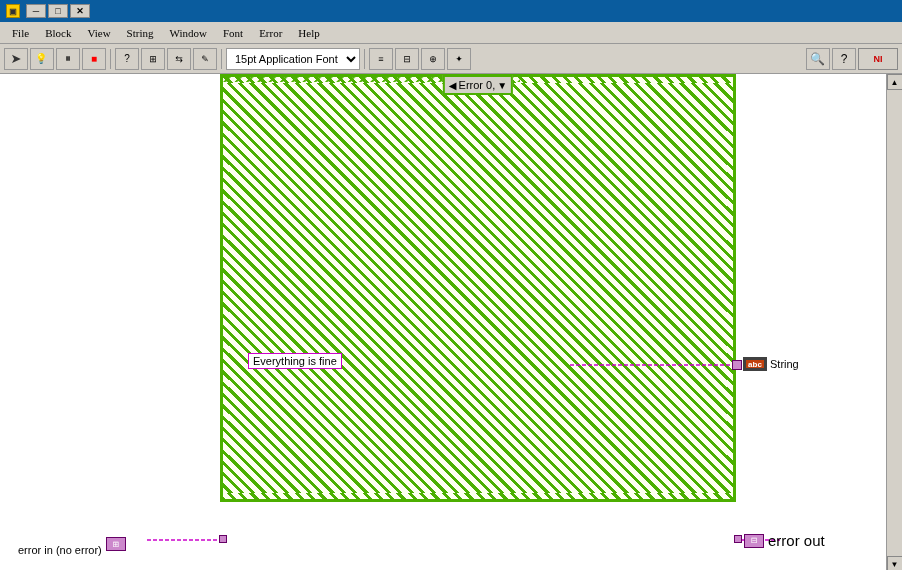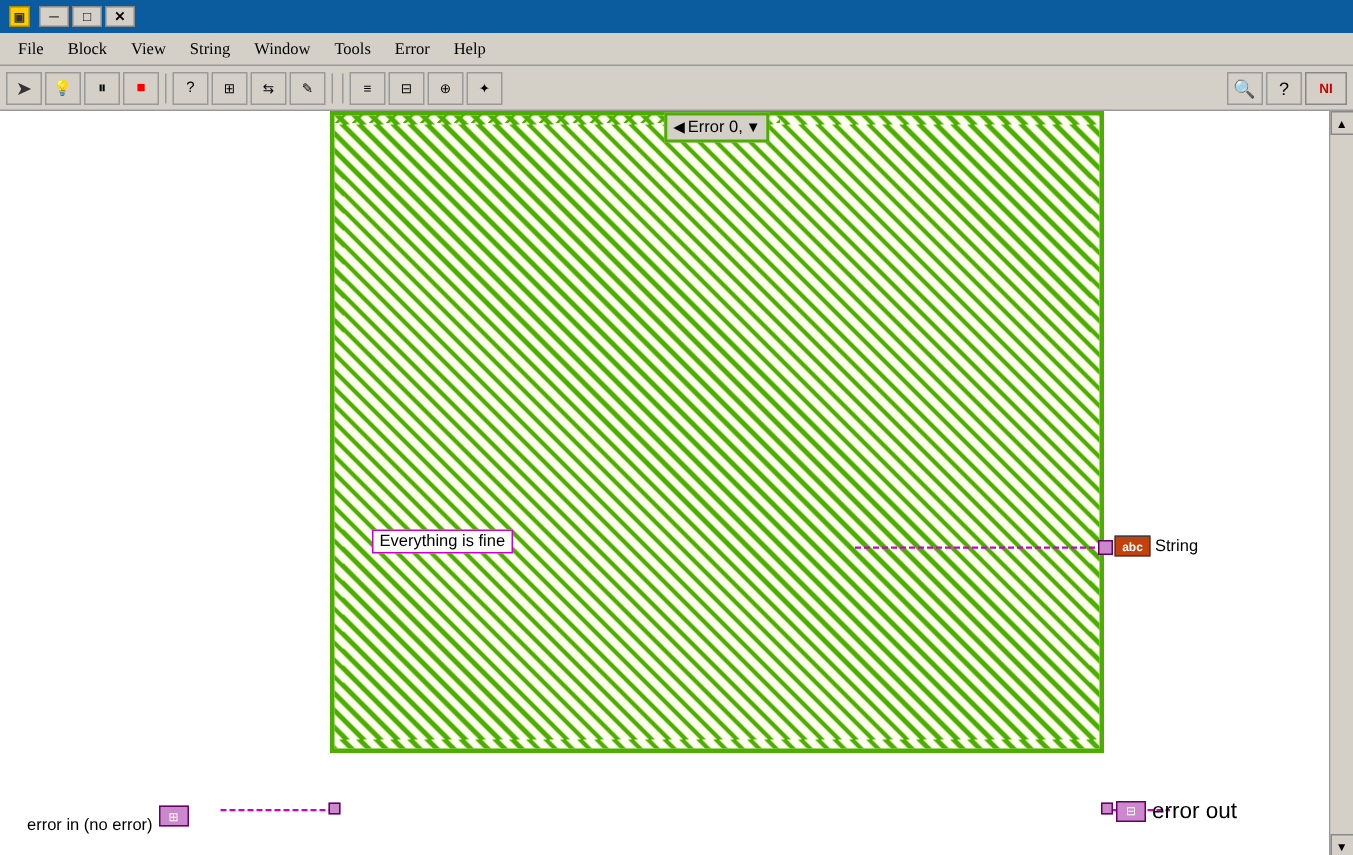--- a/index.html
+++ b/index.html
@@ -300,48 +300,51 @@
     <div class="win-btn">✕</div>
   </div>
 </div>
 
 <div id="menu-bar">
   <div class="menu-item">File</div>
   <div class="menu-item">Block</div>
   <div class="menu-item">View</div>
   <div class="menu-item">String</div>
   <div class="menu-item">Window</div>
-  <div class="menu-item">Tools</div>
+  <div class="menu-item">Font</div>
   <div class="menu-item">Error</div>
   <div class="menu-item">Help</div>
 </div>
 
 <div id="toolbar">
 
   <div class="toolbar-btn" style="font-size:13px; color:#333;">➤</div>
 
   <div class="toolbar-btn" style="font-size:10px;">💡</div>
   <div class="toolbar-btn">⏸</div>
   <div class="toolbar-btn" style="font-size:10px; color:red;">■</div>
   <div class="toolbar-separator"></div>
   <div class="toolbar-btn" style="font-size:10px;">?</div>
   <div class="toolbar-btn" style="font-size:9px;">⊞</div>
   <div class="toolbar-btn" style="font-size:9px;">⇆</div>
   <div class="toolbar-btn" style="font-size:9px;">✎</div>
   <div class="toolbar-separator"></div>
+  <select class="font-dropdown">
+    <option>15pt Application Font</option>
+  </select>
   <div class="toolbar-separator"></div>
   <div class="toolbar-btn" style="font-size:9px;">≡</div>
   <div class="toolbar-btn" style="font-size:9px;">⊟</div>
   <div class="toolbar-btn" style="font-size:9px;">⊕</div>
   <div class="toolbar-btn" style="font-size:9px;">✦</div>
   <div style="flex:1"></div>
 
   <div class="toolbar-btn" style="font-size:12px;">🔍</div>
   <div class="toolbar-btn" style="font-size:12px;">?</div>
-  <div class="ni-logo" style="width:28px;height:22px;background:#d4d0c8;border:1px solid #888;display:flex;align-items:center;justify-content:center;font-size:9px;font-weight:bold;color:#cc0000;">NI</div>
+  <div class="ni-logo" style="width:40px;height:22px;background:#d4d0c8;border:1px solid #888;display:flex;align-items:center;justify-content:center;font-size:9px;font-weight:bold;color:#cc0000;">NI</div>
 </div>
 
 <div id="main-area" style="position:relative; width:902px; height:498px; background:white; display:flex;">
 
   <div id="canvas" style="flex:1; position:relative; background:white; overflow:hidden;">
 
     <div id="case-structure">
 
       <svg style="position:absolute;inset:-3px;width:calc(100%+6px);height:calc(100%+6px);pointer-events:none;">
         <defs>
@@ -375,21 +378,21 @@
       <line x1="570" y1="291" x2="733" y2="291" stroke="#cc00cc" stroke-width="1.5" stroke-dasharray="4,2"></line>
 
       <line x1="147" y1="466" x2="220" y2="466" stroke="#cc00cc" stroke-width="1.5" stroke-dasharray="4,2"></line>
 
       <line x1="741" y1="466" x2="780" y2="466" stroke="#cc00cc" stroke-width="1.5" stroke-dasharray="4,2"></line>
     </svg>
 
     <div id="string-right-connector" style="position:absolute;left:732px;top:286px;width:10px;height:10px;background:#cc88cc;border:1px solid #660066;"></div>
 
     <div id="string-terminal" style="position:absolute;left:743px;top:283px;display:flex;align-items:center;gap:3px;">
-      <div class="terminal-box" style="width:24px;height:14px;background:#c2410c;border:1px solid #404040;display:flex;align-items:center;justify-content:center;font-size:8px;font-weight:bold;color:white;">abc</div>
+      <div class="terminal-box" style="width:24px;height:14px;background:#c2410c;border:3px solid #404040;display:flex;align-items:center;justify-content:center;font-size:8px;font-weight:bold;color:white;">abc</div>
       <span class="terminal-label" style="font-size:11px;color:#000;">String</span>
     </div>
 
     <div id="error-in" style="position:absolute;left:18px;top:458px;display:flex;align-items:center;gap:4px;">
       <span style="font-size:11px;color:#000;margin-top:12px;">error in (no error)</span>
       <div style="width:20px;height:14px;background:#cc88cc;border:1px solid #660066;display:flex;align-items:center;justify-content:center;font-size:8px;color:white;">⊞</div>
     </div>
 
     <div id="left-connector" style="position:absolute;left:219px;top:461px;width:8px;height:8px;background:#cc88cc;border:1px solid #660066;"></div>
 

